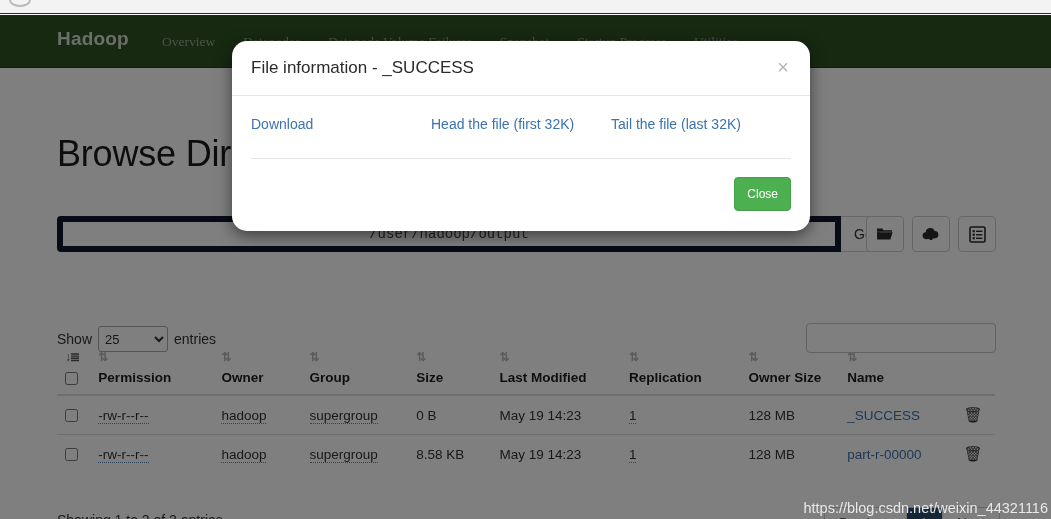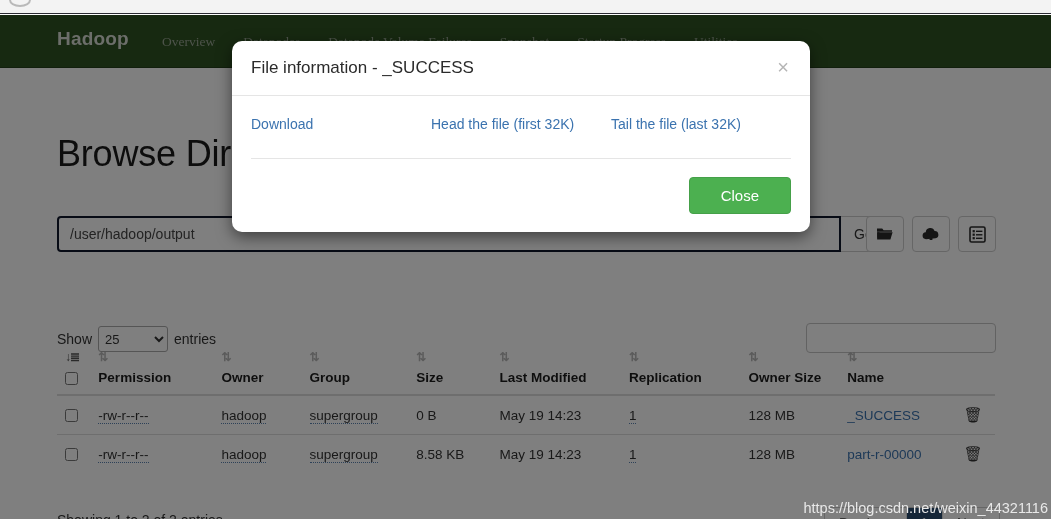--- a/index.html
+++ b/index.html
@@ -112,28 +112,29 @@
 
   
   .path-row {
     position: absolute; left: 57px; top: 148px;
     width: 938px; height: 36px;
     display: flex;
     align-items: stretch;
   }
   .path-input {
     width: 784px; height: 36px;
-    border: 2px solid #0f172a;
+    border: 6px solid #0f172a;
     border-radius: 4px 0 0 4px;
     padding: 0 11px;
     font-size: 14px;
     color: #464646;
     background: #ffffff;
     outline: none;
-    font-family: Liberation Sans, sans-serif;
+    font-family: Liberation Mono, monospace;
+    text-align: center;
   }
   .go-btn {
     height: 36px;
     min-width: 48px;
     padding: 0 13px;
     border: 1px solid #cccccc;
     border-left: none;
     border-radius: 0 4px 4px 0;
     background: #ffffff;
     font-size: 14px;
@@ -290,21 +291,21 @@
     background: #2a4d70;
     color: #e8eef5;
   }
 
   
   .modal {
     position: absolute;
     left: 232px; top: 41px;
     width: 578px;
     background: #ffffff;
-    border-radius: 10px;
+    border-radius: 15px;
     box-shadow: 0 5px 15px rgba(0,0,0,0.5);
     z-index: 100;
   }
   .modal-header {
     position: relative;
     padding: 17px 18px 17px 19px;
     border-bottom: 1px solid #e5e5e5;
   }
   .modal-title {
     margin: 0;
@@ -346,22 +347,22 @@
   .modal-footer {
     padding: 18px 19px 18px 19px;
     text-align: right;
     min-height: 72px;
   }
   .btn-close {
     background: #4cb050;
     border: 1px solid #45a049;
     border-radius: 4px;
     color: #ffffff;
-    font-size: 15px;
-    padding: 9px 31px;
+    font-size: 12px;
+    padding: 9px 12px;
     cursor: pointer;
     font-family: "Liberation Sans", sans-serif;
   }
 
   
   .watermark {
     position: absolute;
     right: 3px; bottom: 3px;
     color: #e8e8e8;
     font-size: 14.5px;

